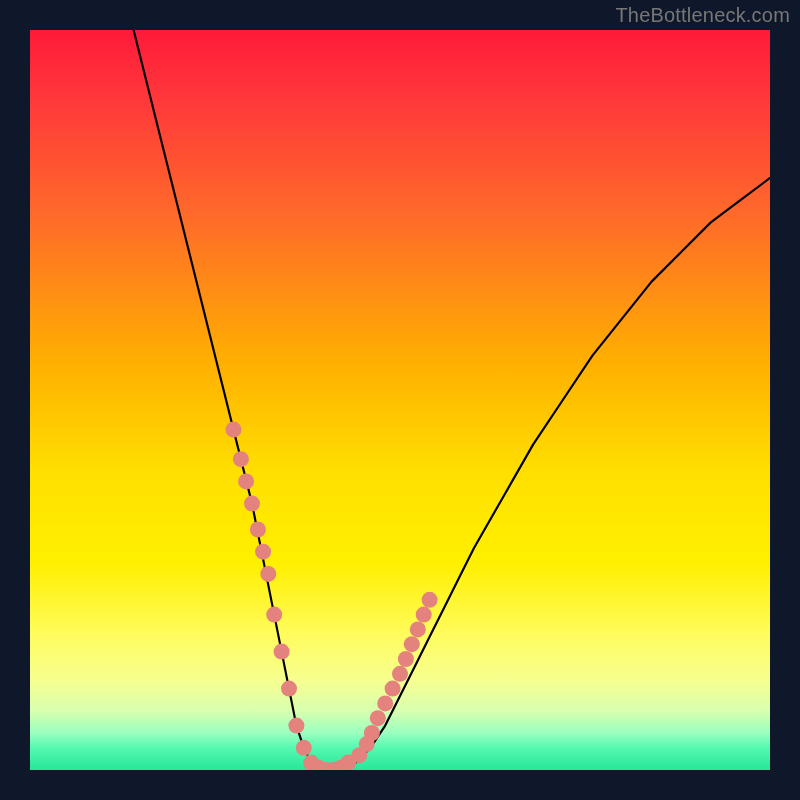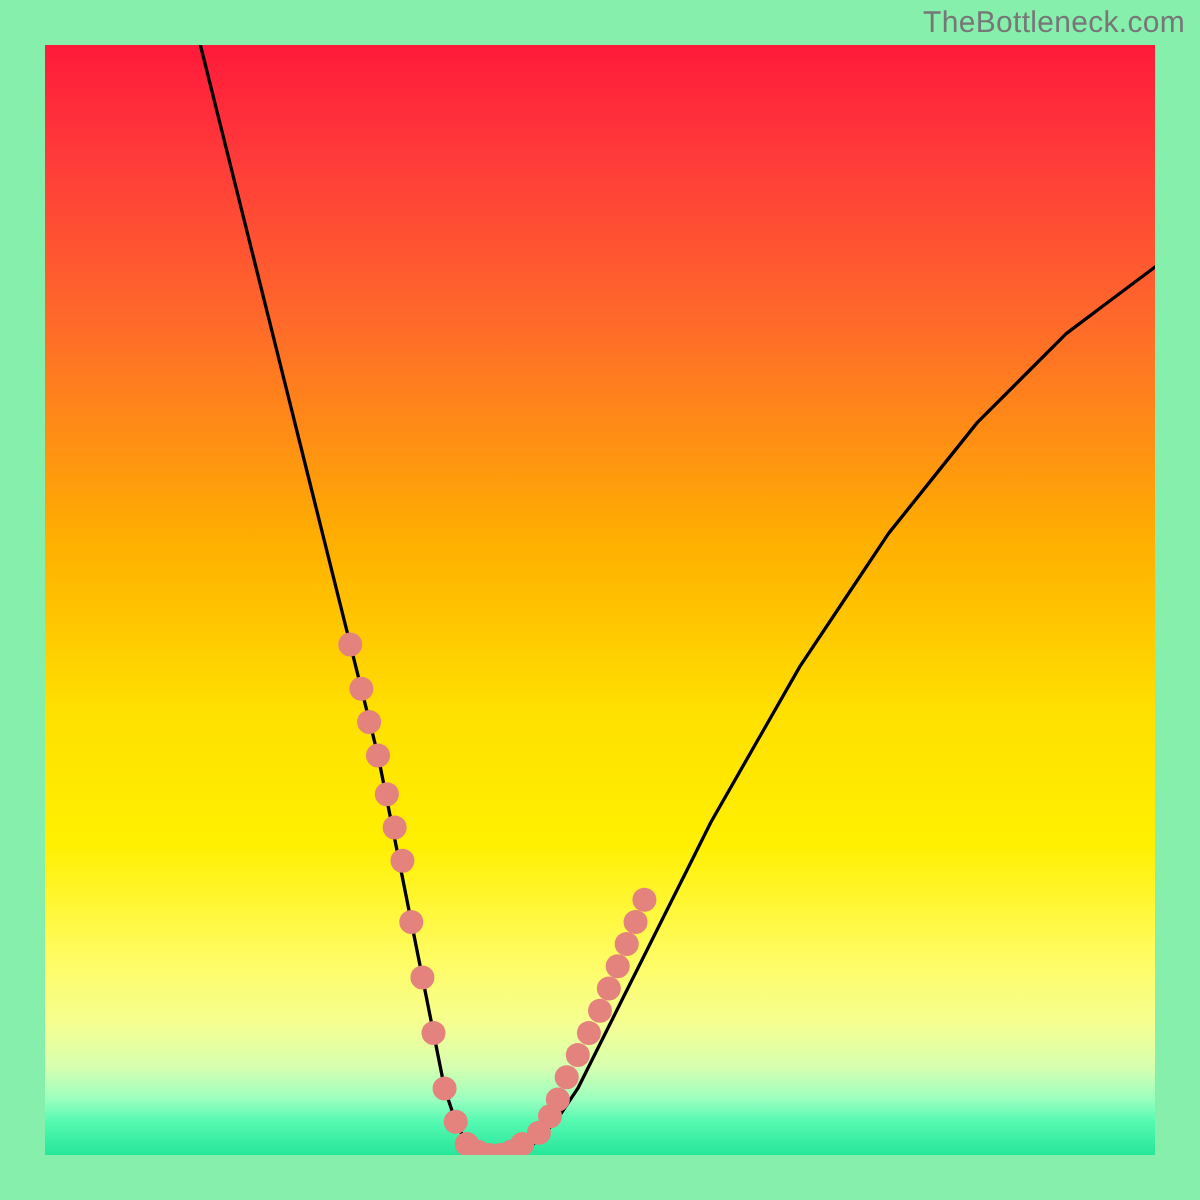--- a/index.html
+++ b/index.html
@@ -10,21 +10,21 @@
     background: #000;
     font-family: Arial, Helvetica, sans-serif;
     overflow: hidden;
   }
   .frame {
     position: absolute;
     left: 0;
     top: 0;
     width: 800px;
     height: 800px;
-    background: #86efac;
+    background: #0f172a;
   }
   .plot {
     position: absolute;
     left: 30px;
     top: 30px;
     width: 740px;
     height: 740px;
     background: linear-gradient(to bottom,
       #ff1a3a 0%,
       #ff3a3a 10%,

